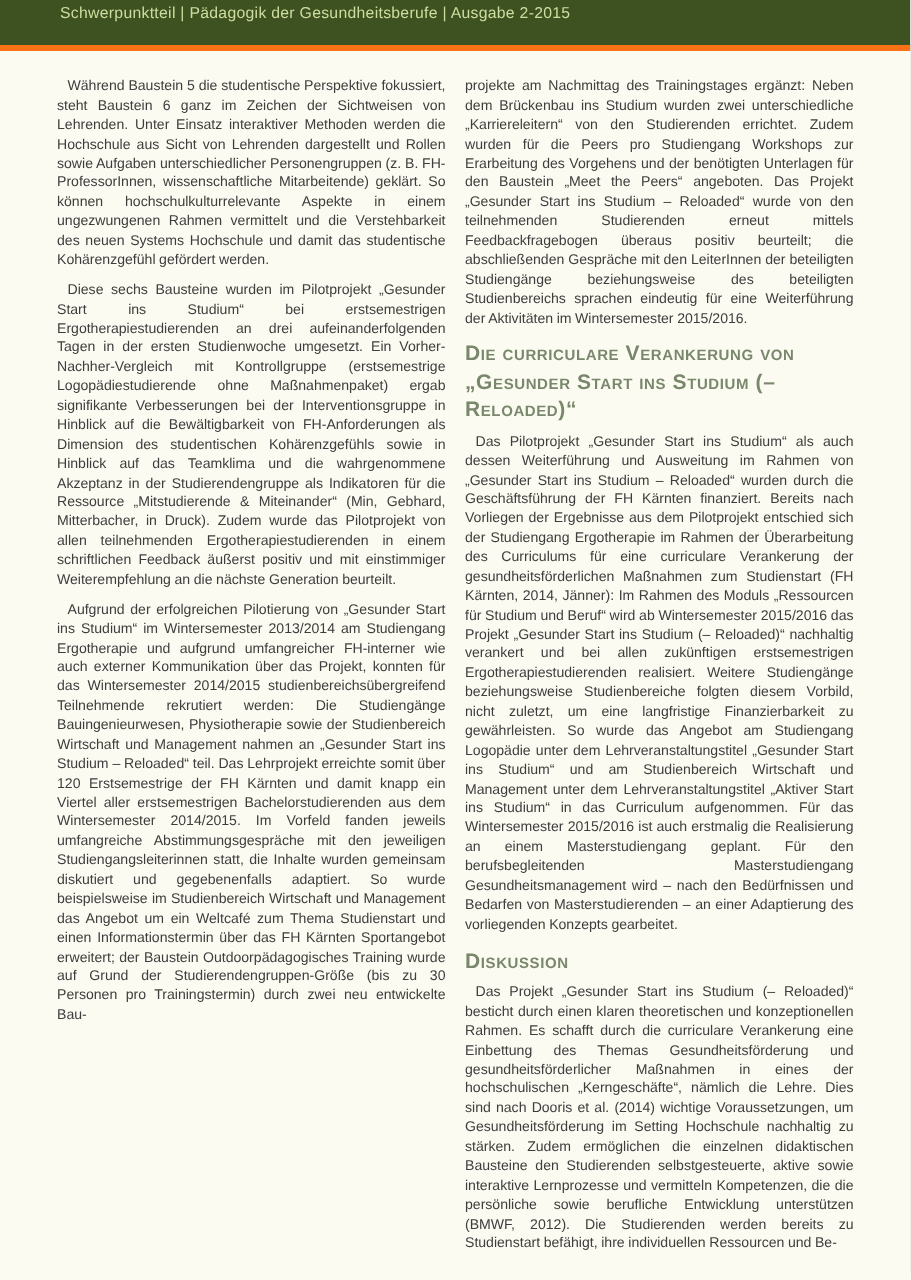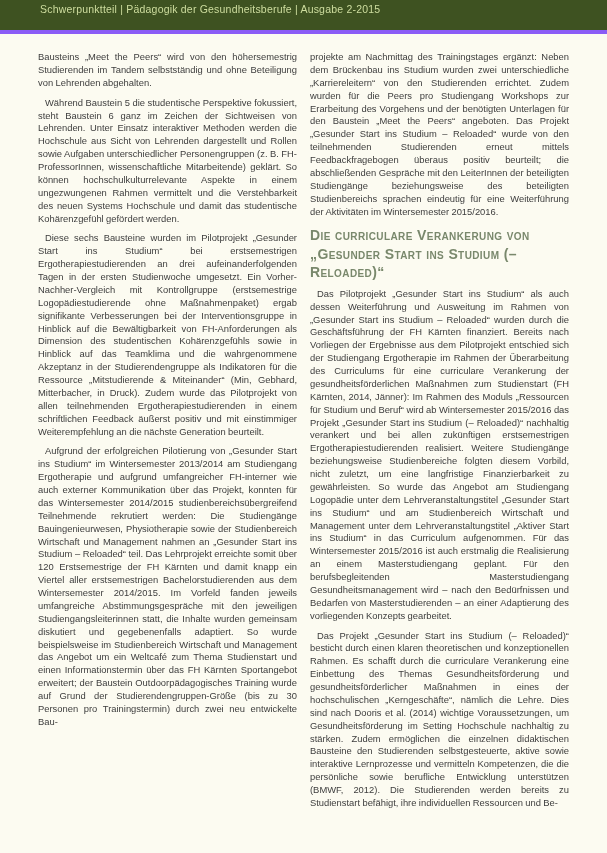--- a/index.html
+++ b/index.html
@@ -11,21 +11,21 @@
     background: #fcfbf1;
     font-family: "Liberation Sans", "DejaVu Sans", sans-serif;
     overflow: hidden;
   }
   .header-bar {
     height: 34px;
     background: #3e5221;
     display: flex;
     align-items: center;
     padding: 4px 0 16px 40px;
-    border-bottom: 4px solid #8b5cf6;
+    border-bottom: 4px solid #f97316;
   }
   .header-bar span {
     color: #cedd9f;
     font-size: 10.5px;
     letter-spacing: 0.2px;
   }
   .content {
     display: flex;
     gap: 13px;
     padding: 17px 38px 0 38px;
@@ -77,29 +77,29 @@
 
 <div class="page">
 
   <div class="header-bar">
     <span>Schwerpunktteil | Pädagogik der Gesundheitsberufe | Ausgabe 2-2015</span>
   </div>
 
   <div class="content">
 
     <div class="column">
-      <p class="body-text no-indent">Bausteins „Meet the Peers“ wird von den höhersemestrig Studierenden im Tandem selbstständig und ohne Beteiligung von Lehrenden abgehalten.</p>
       <p class="body-text">Während Baustein 5 die studentische Perspektive fokussiert, steht Baustein 6 ganz im Zeichen der Sichtweisen von Lehrenden. Unter Einsatz interaktiver Methoden werden die Hochschule aus Sicht von Lehrenden dargestellt und Rollen sowie Aufgaben unterschiedlicher Personengruppen (z. B. FH-ProfessorInnen, wissenschaftliche Mitarbeitende) geklärt. So können hochschulkulturrelevante Aspekte in einem ungezwungenen Rahmen vermittelt und die Verstehbarkeit des neuen Systems Hochschule und damit das studentische Kohärenzgefühl gefördert werden.</p>
       <p class="body-text">Diese sechs Bausteine wurden im Pilotprojekt „Gesunder Start ins Studium“ bei erstsemestrigen Ergotherapiestudierenden an drei aufeinanderfolgenden Tagen in der ersten Studienwoche umgesetzt. Ein Vorher-Nachher-Vergleich mit Kontrollgruppe (erstsemestrige Logopädiestudierende ohne Maßnahmenpaket) ergab signifikante Verbesserungen bei der Interventionsgruppe in Hinblick auf die Bewältigbarkeit von FH-Anforderungen als Dimension des studentischen Kohärenzgefühls sowie in Hinblick auf das Teamklima und die wahrgenommene Akzeptanz in der Studierendengruppe als Indikatoren für die Ressource „Mitstudierende &amp; Miteinander“ (Min, Gebhard, Mitterbacher, in Druck). Zudem wurde das Pilotprojekt von allen teilnehmenden Ergotherapiestudierenden in einem schriftlichen Feedback äußerst positiv und mit einstimmiger Weiterempfehlung an die nächste Generation beurteilt.</p>
       <p class="body-text">Aufgrund der erfolgreichen Pilotierung von „Gesunder Start ins Studium“ im Wintersemester 2013/2014 am Studiengang Ergotherapie und aufgrund umfangreicher FH-interner wie auch externer Kommunikation über das Projekt, konnten für das Wintersemester 2014/2015 studienbereichsübergreifend Teilnehmende rekrutiert werden: Die Studiengänge Bauingenieurwesen, Physiotherapie sowie der Studienbereich Wirtschaft und Management nahmen an „Gesunder Start ins Studium – Reloaded“ teil. Das Lehrprojekt erreichte somit über 120 Erstsemestrige der FH Kärnten und damit knapp ein Viertel aller erstsemestrigen Bachelorstudierenden aus dem Wintersemester 2014/2015. Im Vorfeld fanden jeweils umfangreiche Abstimmungsgespräche mit den jeweiligen Studiengangsleiterinnen statt, die Inhalte wurden gemeinsam diskutiert und gegebenenfalls adaptiert. So wurde beispielsweise im Studienbereich Wirtschaft und Management das Angebot um ein Weltcafé zum Thema Studienstart und einen Informationstermin über das FH Kärnten Sportangebot erweitert; der Baustein Outdoorpädagogisches Training wurde auf Grund der Studierendengruppen-Größe (bis zu 30 Personen pro Trainingstermin) durch zwei neu entwickelte Bau-</p>
     </div>
 
     <div class="column">
       <p class="body-text no-indent">projekte am Nachmittag des Trainingstages ergänzt: Neben dem Brückenbau ins Studium wurden zwei unterschiedliche „Karriereleitern“ von den Studierenden errichtet. Zudem wurden für die Peers pro Studiengang Workshops zur Erarbeitung des Vorgehens und der benötigten Unterlagen für den Baustein „Meet the Peers“ angeboten. Das Projekt „Gesunder Start ins Studium – Reloaded“ wurde von den teilnehmenden Studierenden erneut mittels Feedbackfragebogen überaus positiv beurteilt; die abschließenden Gespräche mit den LeiterInnen der beteiligten Studiengänge beziehungsweise des beteiligten Studienbereichs sprachen eindeutig für eine Weiterführung der Aktivitäten im Wintersemester 2015/2016.</p>
       <h2 class="section-heading">Die curriculare Verankerung von „Gesunder Start ins Studium (– Reloaded)“</h2>
       <p class="body-text">Das Pilotprojekt „Gesunder Start ins Studium“ als auch dessen Weiterführung und Ausweitung im Rahmen von „Gesunder Start ins Studium – Reloaded“ wurden durch die Geschäftsführung der FH Kärnten finanziert. Bereits nach Vorliegen der Ergebnisse aus dem Pilotprojekt entschied sich der Studiengang Ergotherapie im Rahmen der Überarbeitung des Curriculums für eine curriculare Verankerung der gesundheitsförderlichen Maßnahmen zum Studienstart (FH Kärnten, 2014, Jänner): Im Rahmen des Moduls „Ressourcen für Studium und Beruf“ wird ab Wintersemester 2015/2016 das Projekt „Gesunder Start ins Studium (– Reloaded)“ nachhaltig verankert und bei allen zukünftigen erstsemestrigen Ergotherapiestudierenden realisiert. Weitere Studiengänge beziehungsweise Studienbereiche folgten diesem Vorbild, nicht zuletzt, um eine langfristige Finanzierbarkeit zu gewährleisten. So wurde das Angebot am Studiengang Logopädie unter dem Lehrveranstaltungstitel „Gesunder Start ins Studium“ und am Studienbereich Wirtschaft und Management unter dem Lehrveranstaltungstitel „Aktiver Start ins Studium“ in das Curriculum aufgenommen. Für das Wintersemester 2015/2016 ist auch erstmalig die Realisierung an einem Masterstudiengang geplant. Für den berufsbegleitenden Masterstudiengang Gesundheitsmanagement wird – nach den Bedürfnissen und Bedarfen von Masterstudierenden – an einer Adaptierung des vorliegenden Konzepts gearbeitet.</p>
+      <h2 class="section-heading">Diskussion</h2>
       <p class="body-text">Das Projekt „Gesunder Start ins Studium (– Reloaded)“ besticht durch einen klaren theoretischen und konzeptionellen Rahmen. Es schafft durch die curriculare Verankerung eine Einbettung des Themas Gesundheitsförderung und gesundheitsförderlicher Maßnahmen in eines der hochschulischen „Kerngeschäfte“, nämlich die Lehre. Dies sind nach Dooris et al. (2014) wichtige Voraussetzungen, um Gesundheitsförderung im Setting Hochschule nachhaltig zu stärken. Zudem ermöglichen die einzelnen didaktischen Bausteine den Studierenden selbstgesteuerte, aktive sowie interaktive Lernprozesse und vermitteln Kompetenzen, die die persönliche sowie berufliche Entwicklung unterstützen (BMWF, 2012). Die Studierenden werden bereits zu Studienstart befähigt, ihre individuellen Ressourcen und Be-</p>
     </div>
 
   </div>
 
 
 </div>
 
 </body></html>

